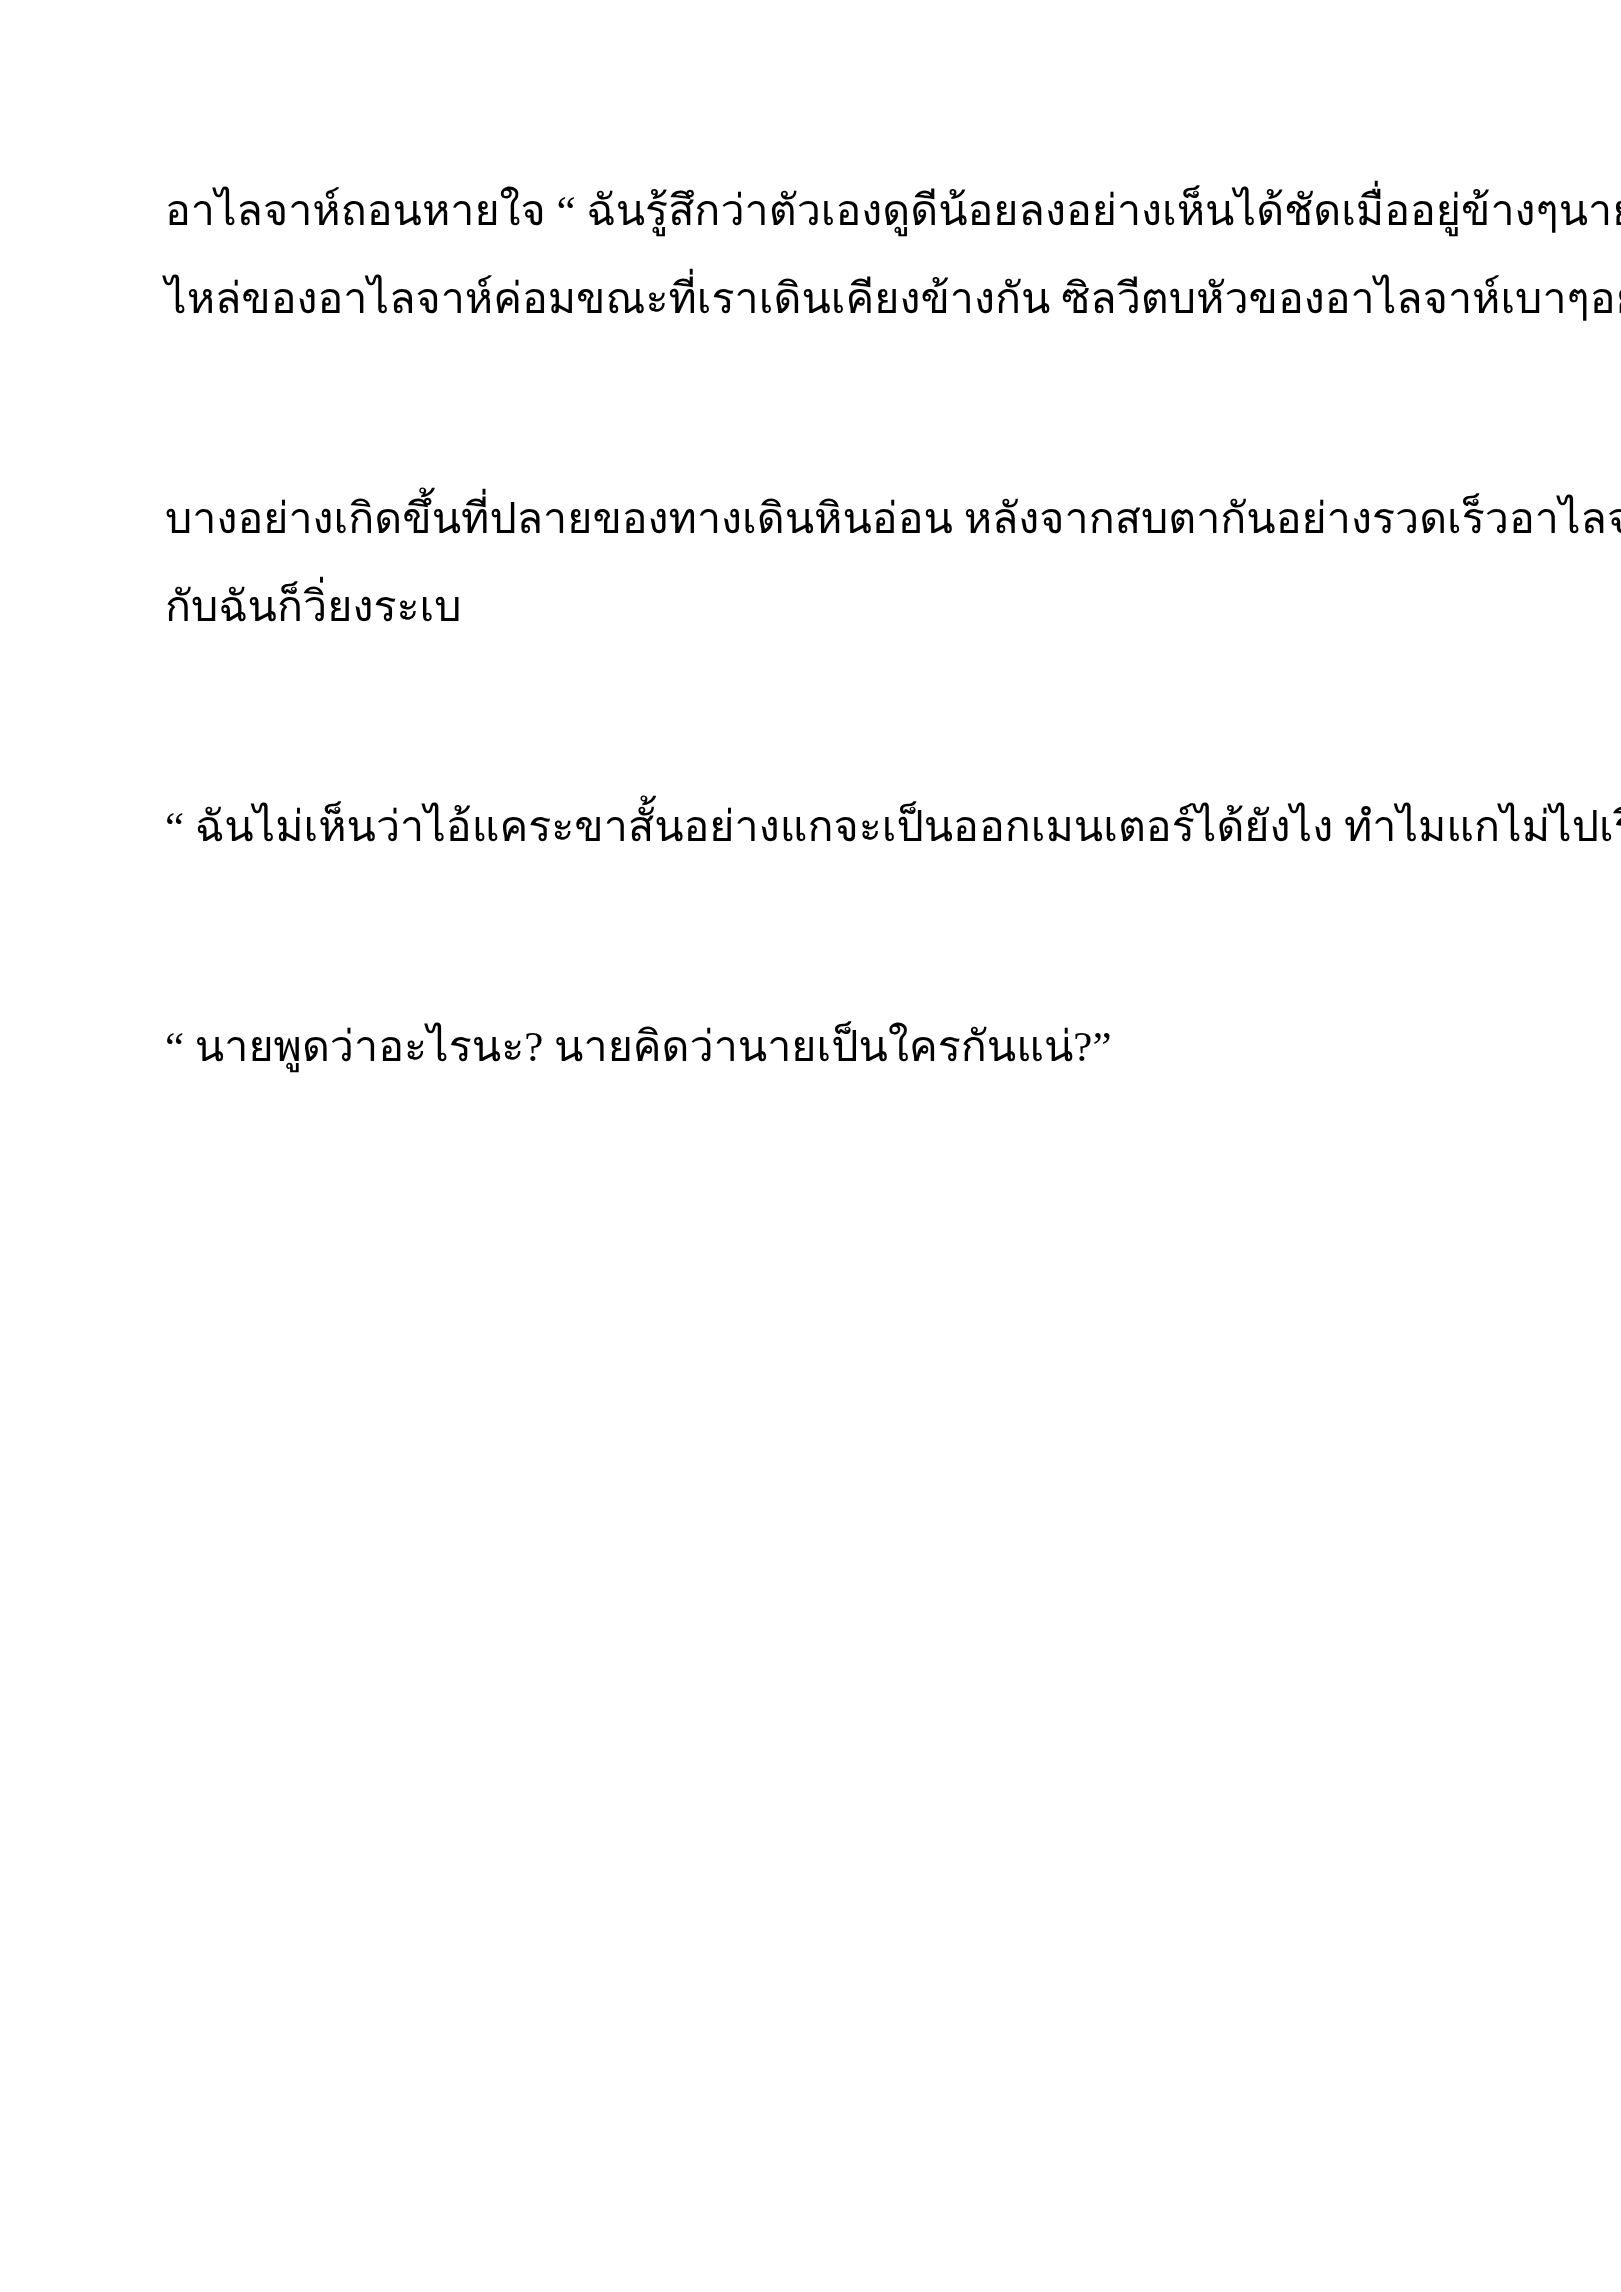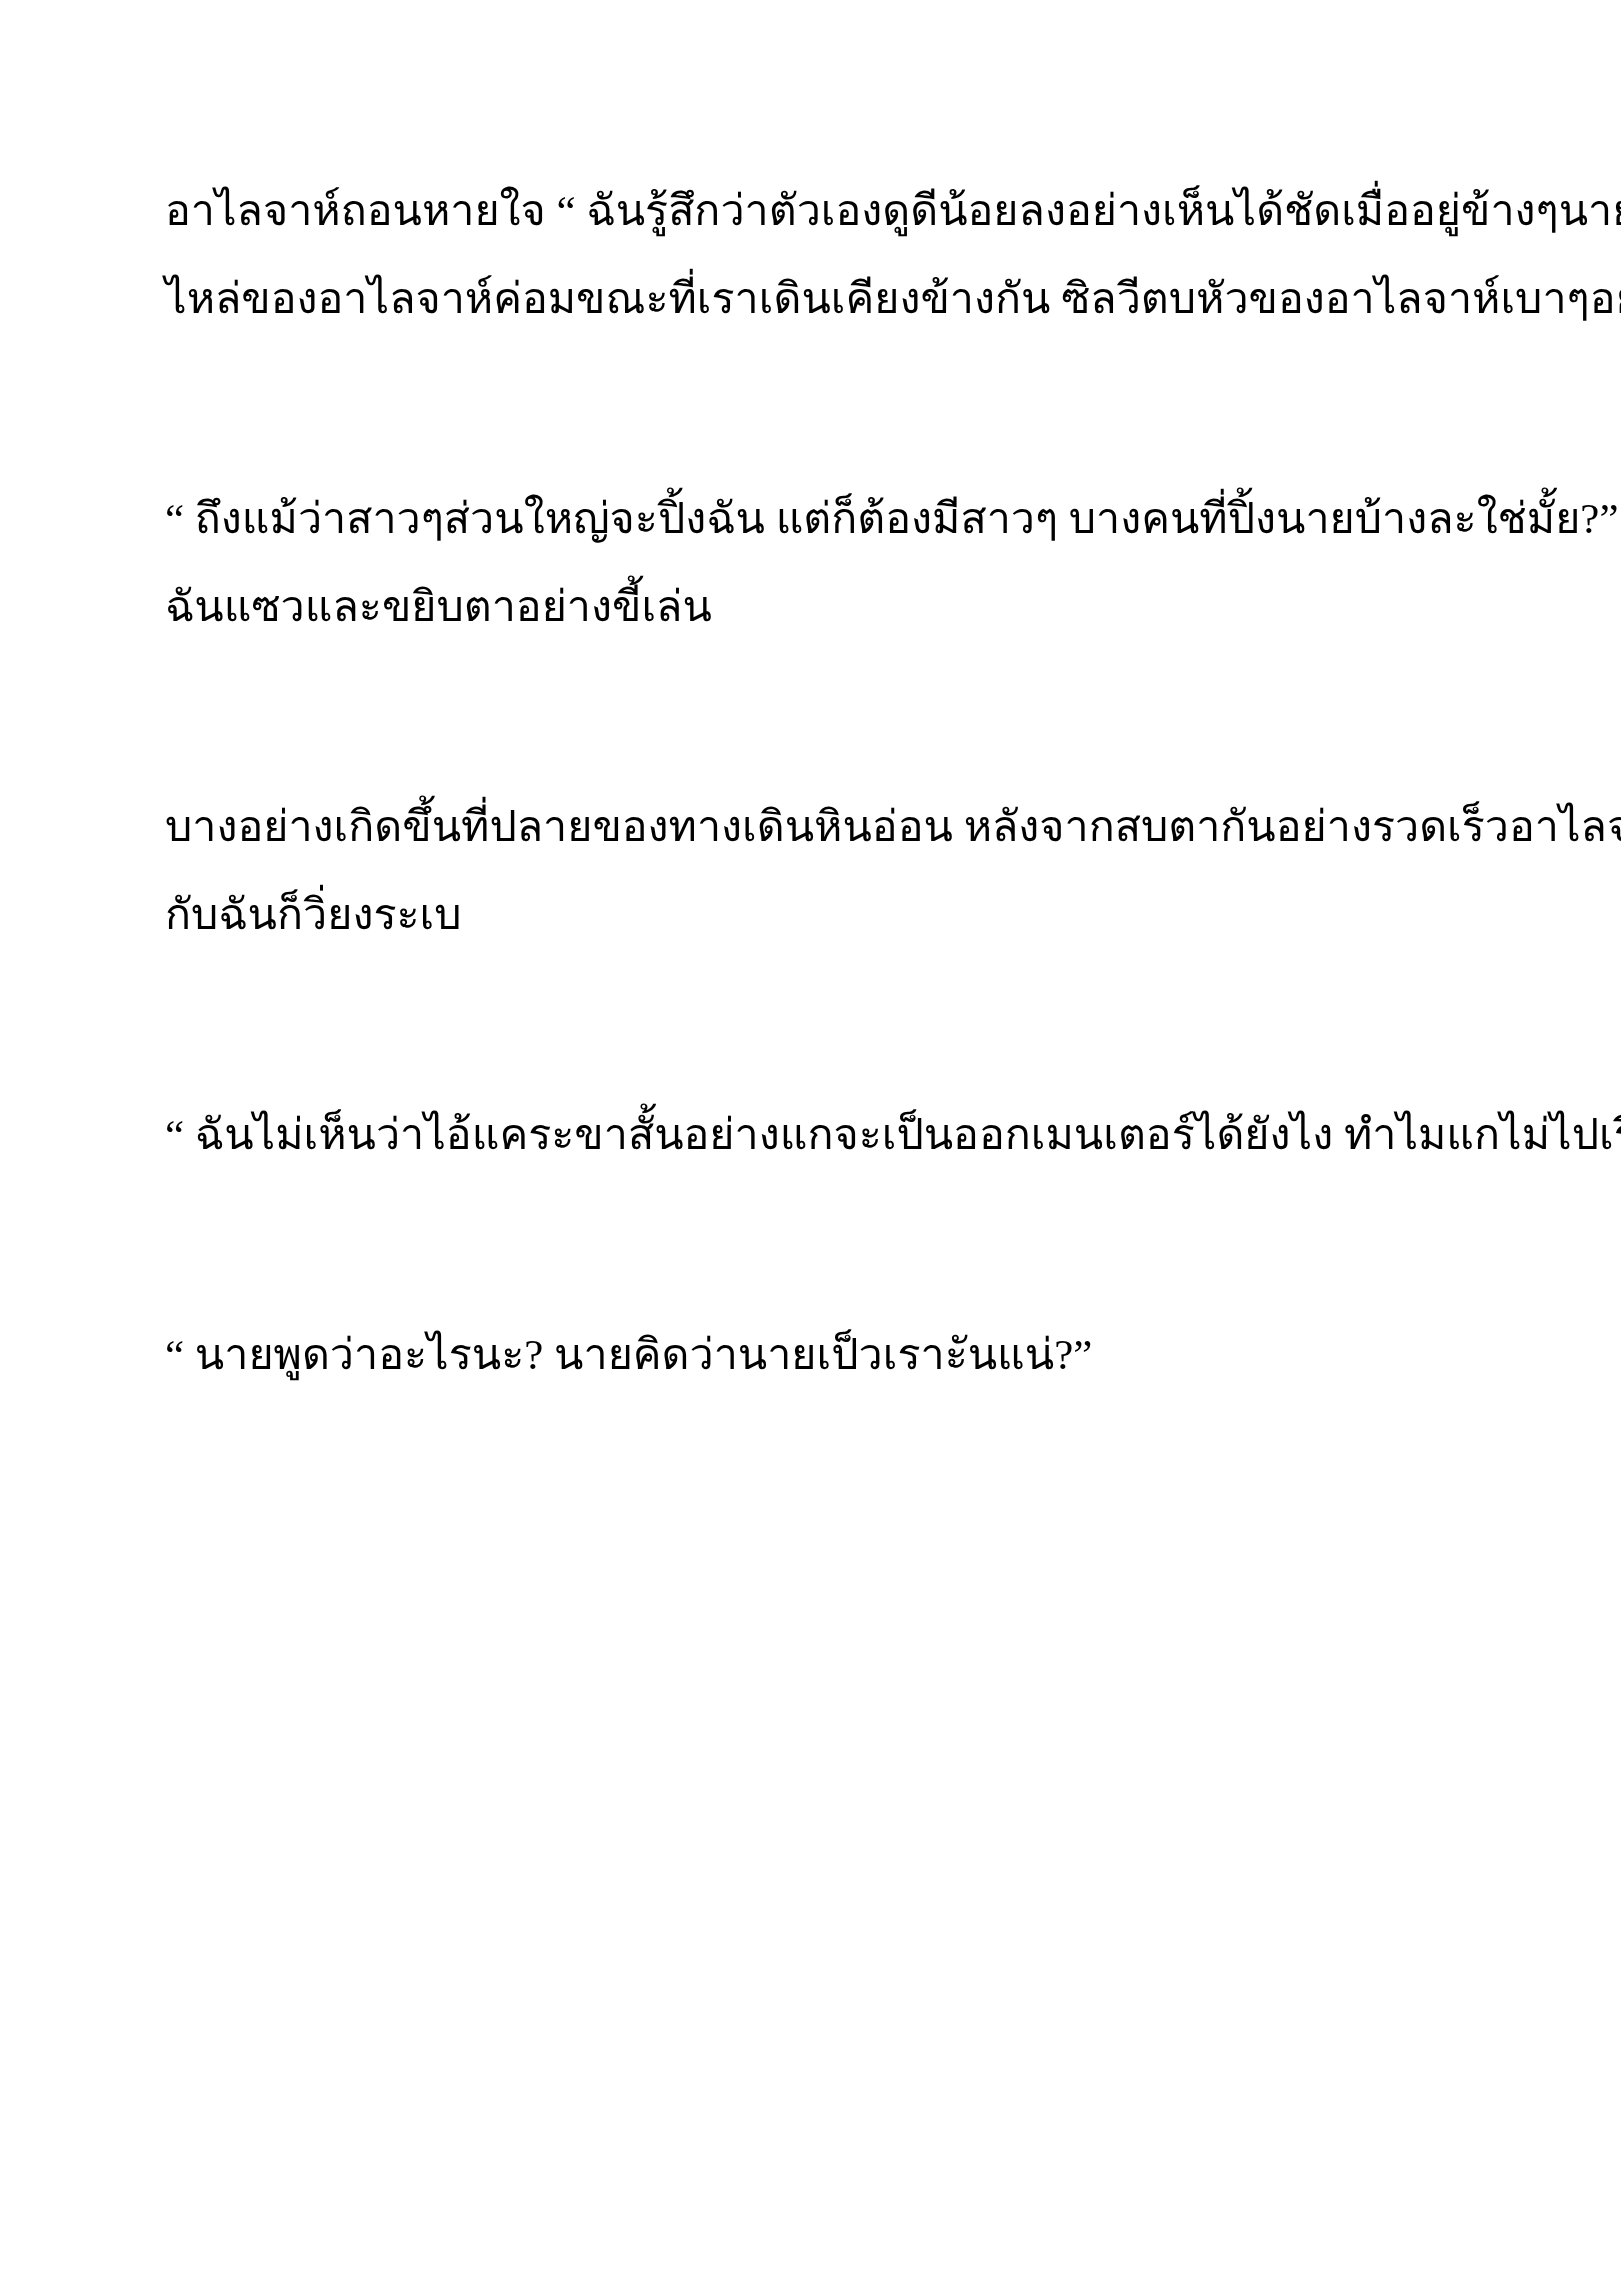--- a/index.html
+++ b/index.html
@@ -40,33 +40,29 @@
 </head>
 <body>
 
 <div class="page">
 
   <p class="doc-paragraph">
     <span class="doc-line">อาไลจาห์ถอนหายใจ “ ฉันรู้สึกว่าตัวเองดูดีน้อยลงอย่างเห็นได้ชัดเมื่ออยู่ข้างๆนาย”</span>
     <span class="doc-line">ไหล่ของอาไลจาห์ค่อมขณะที่เราเดินเคียงข้างกัน ซิลวีตบหัวของอาไลจาห์เบาๆอย่าง</span>
   </p>
 
-  <p class="doc-paragraph">
-    <span class="doc-line">“ ถึงแม้ว่าสาวๆส่วนใหญ่จะปิ้งฉัน แต่ก็ต้องมีสาวๆ บางคนที่ปิ้งนายบ้างละใช่มั้ย?”</span>
-    <span class="doc-line">ฉันแซวและขยิบตาอย่างขี้เล่น</span>
-  </p>
 
 
   <p class="doc-paragraph">
     <span class="doc-line">บางอย่างเกิดขึ้นที่ปลายของทางเดินหินอ่อน หลังจากสบตากันอย่างรวดเร็วอาไลจาห์</span>
     <span class="doc-line">กับฉันก็วิ่ยงระเบ</span>
   </p>
 
   <p class="doc-paragraph">
     <span class="doc-line">“ ฉันไม่เห็นว่าไอ้แคระขาสั้นอย่างแกจะเป็นออกเมนเตอร์ได้ยังไง ทำไมแกไม่ไปเรียน</span>
   </p>
 
   <p class="doc-paragraph">
-    <span class="doc-line">“ นายพูดว่าอะไรนะ? นายคิดว่านายเป็วเราะันแน่?”</span>
+    <span class="doc-line">“ นายพูดว่าอะไรนะ? นายคิดว่านายเป็นใครกันแน่?”</span>
   </p>
 
 </div>
 
 
 </body></html>

